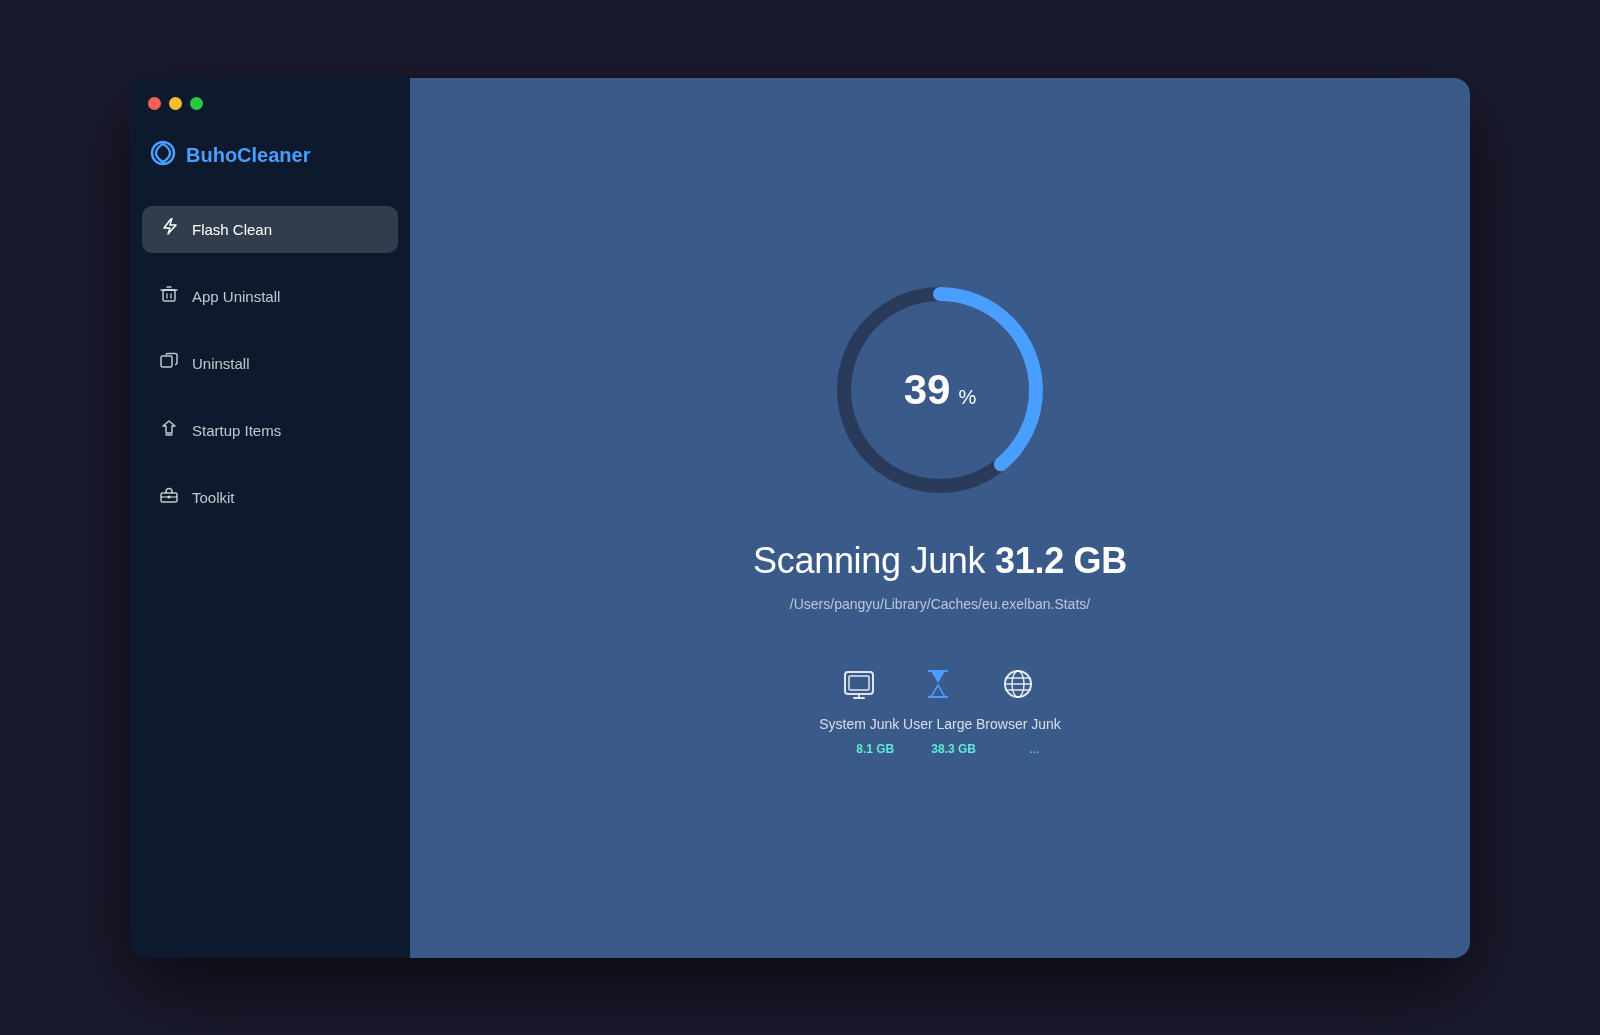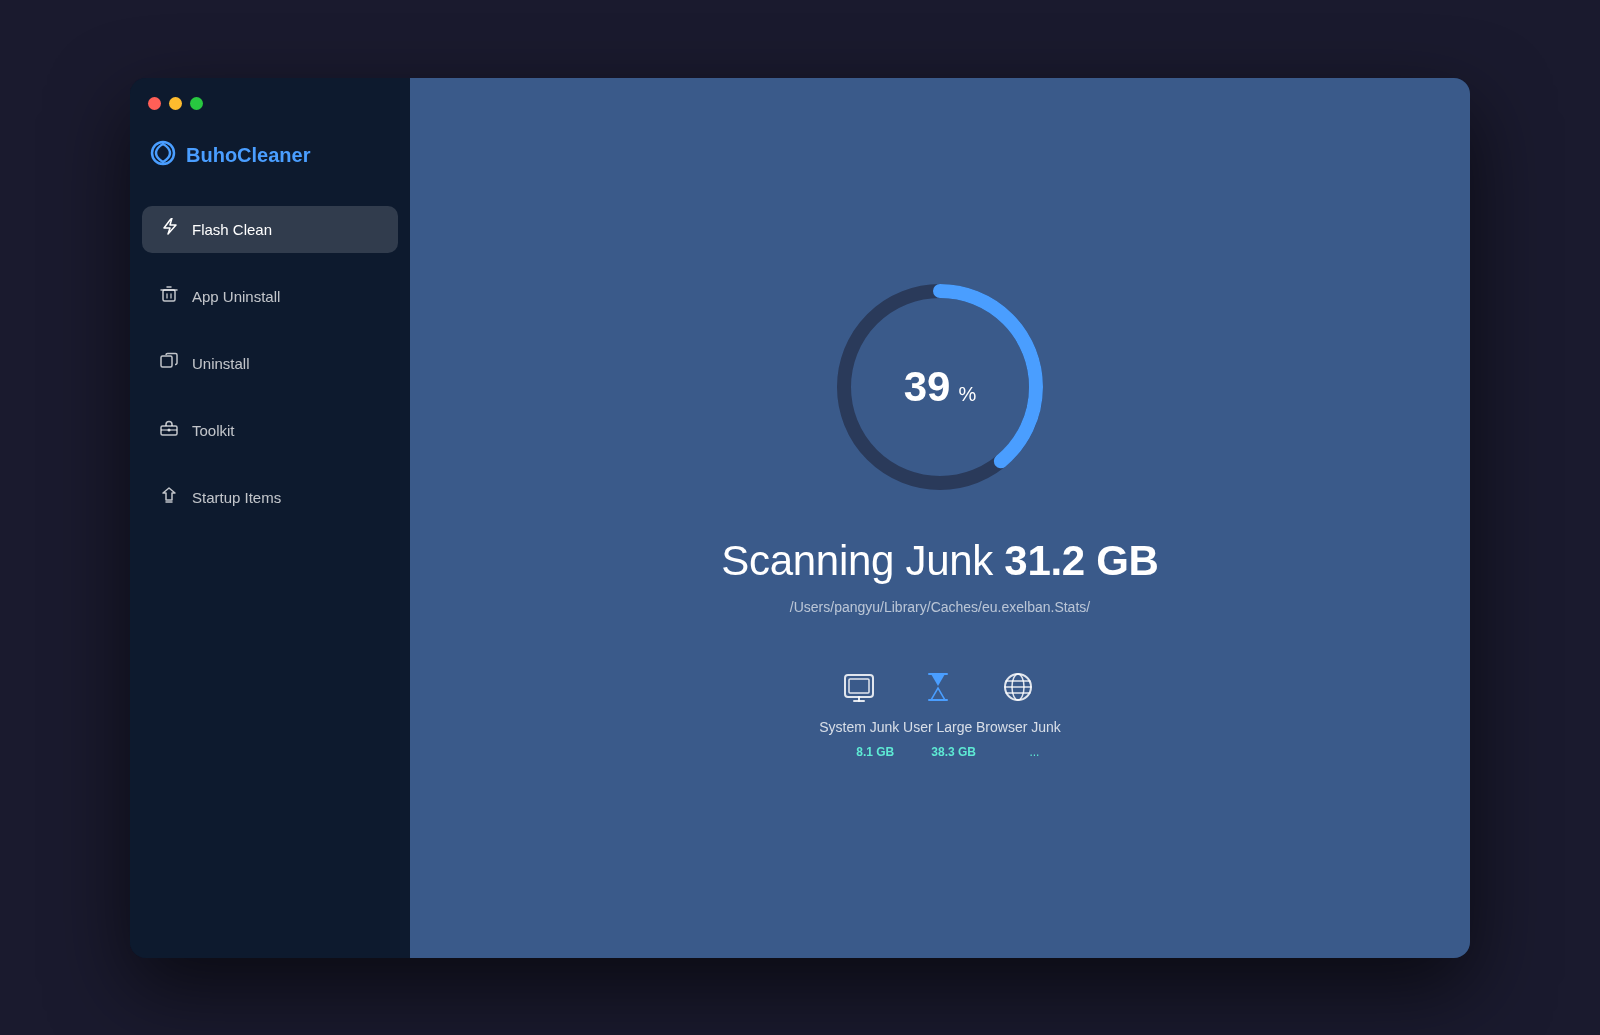--- a/index.html
+++ b/index.html
@@ -152,21 +152,21 @@
     }
 
     .progress-percent {
       font-size: 20px;
       font-weight: 500;
     }
 
     
     .scanning-title {
       color: white;
-      font-size: 42px;
+      font-size: 36px;
       font-weight: 400;
       margin-bottom: 14px;
       letter-spacing: -0.3px;
     }
 
     .scanning-title strong {
       font-weight: 700;
     }
 
     .scanning-path {
@@ -272,37 +272,37 @@
             <rect x="1" y="4" width="11" height="11" rx="1.5" stroke="rgba(255,255,255,0.75)" stroke-width="1.5" fill="none"></rect>
             <path d="M6 3V3a1.5 1.5 0 011.5-1.5h8A1.5 1.5 0 0117 3v8a1.5 1.5 0 01-1.5 1.5H15" stroke="rgba(255,255,255,0.75)" stroke-width="1.5" fill="none"></path>
           </svg>
         </span>
         <span>Uninstall</span>
       </div>
 
       <div class="nav-item">
         <span class="nav-icon">
           <svg width="18" height="18" viewBox="0 0 18 18" fill="none">
+            <path d="M9 2L3 7h3v7h6V7h3L9 2z" stroke="rgba(255,255,255,0.75)" stroke-width="1.5" fill="none" stroke-linejoin="round"></path>
+            <path d="M6 16h6" stroke="rgba(255,255,255,0.75)" stroke-width="1.5" stroke-linecap="round"></path>
+          </svg>
+        </span>
+        <span>Startup Items</span>
+      </div>
+
+      <div class="nav-item">
+        <span class="nav-icon">
+          <svg width="18" height="18" viewBox="0 0 18 18" fill="none">
             <rect x="1" y="7" width="16" height="9" rx="1.5" stroke="rgba(255,255,255,0.75)" stroke-width="1.5" fill="none"></rect>
             <path d="M6 7V5.5A3 3 0 0112 5.5V7" stroke="rgba(255,255,255,0.75)" stroke-width="1.5" fill="none"></path>
             <path d="M1 11h16" stroke="rgba(255,255,255,0.75)" stroke-width="1.2"></path>
             <circle cx="9" cy="11" r="1.5" fill="rgba(255,255,255,0.75)"></circle>
           </svg>
         </span>
         <span>Toolkit</span>
-      </div>
-
-      <div class="nav-item">
-        <span class="nav-icon">
-          <svg width="18" height="18" viewBox="0 0 18 18" fill="none">
-            <path d="M9 2L3 7h3v7h6V7h3L9 2z" stroke="rgba(255,255,255,0.75)" stroke-width="1.5" fill="none" stroke-linejoin="round"></path>
-            <path d="M6 16h6" stroke="rgba(255,255,255,0.75)" stroke-width="1.5" stroke-linecap="round"></path>
-          </svg>
-        </span>
-        <span>Startup Items</span>
       </div>
     </nav>
   </div>
 
   <div class="main">
 
     <div class="progress-container">
       <svg class="progress-ring-svg" width="220" height="220" viewBox="0 0 220 220">
 
         <circle class="ring-track" cx="110" cy="110" r="96" stroke="#253550" stroke-width="14" fill="none"></circle>

